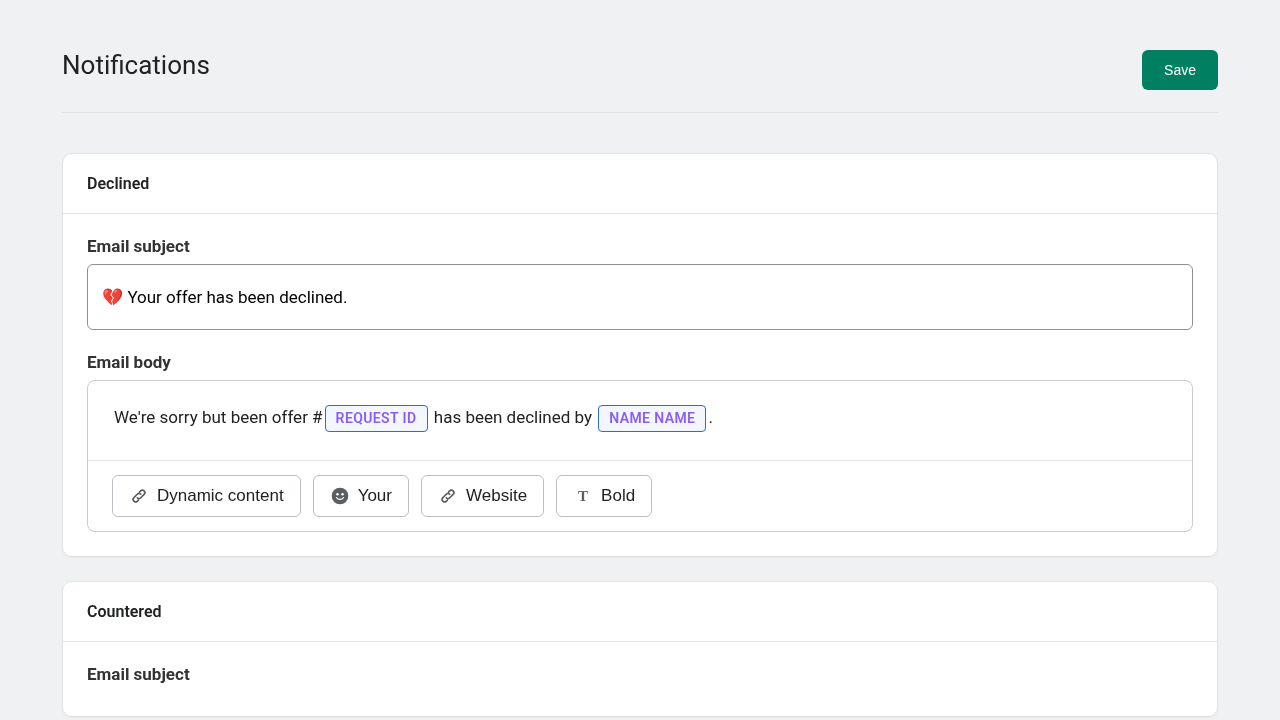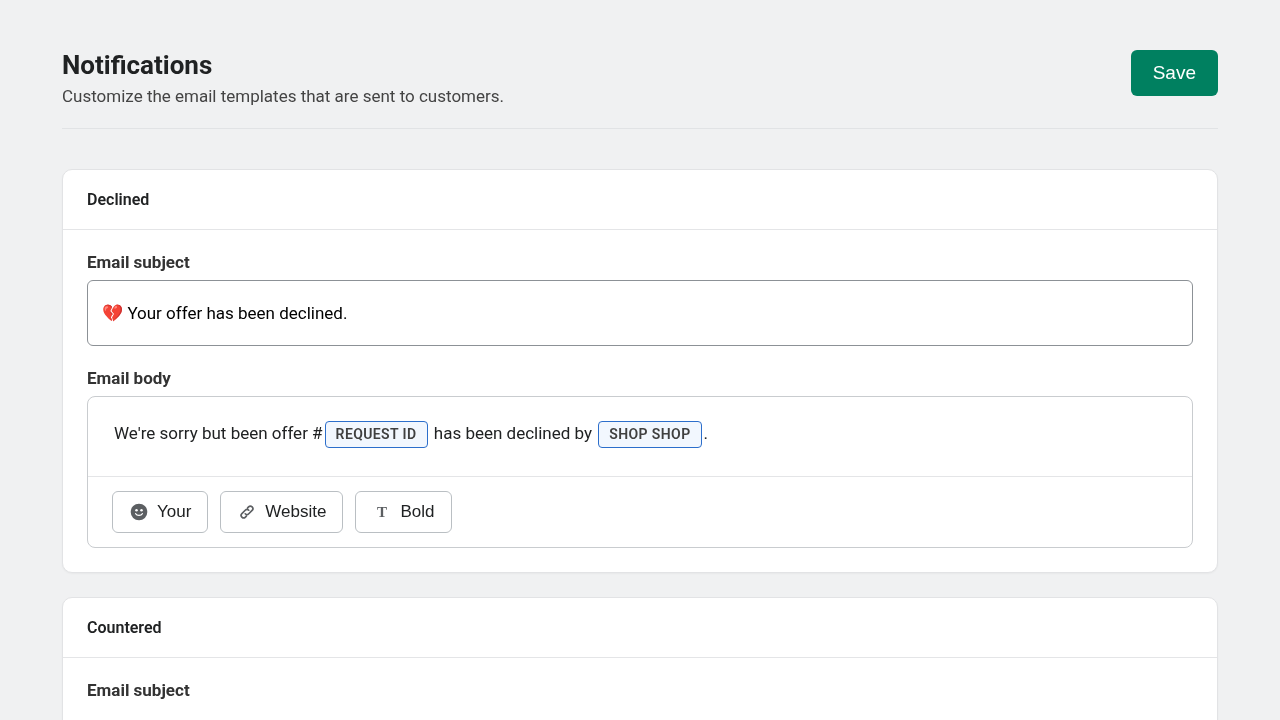--- a/index.html
+++ b/index.html
@@ -16,34 +16,34 @@
   }
   .header {
     display: flex;
     justify-content: space-between;
     align-items: flex-start;
     padding-bottom: 22px;
     border-bottom: 1px solid #e1e3e5;
   }
   .header-text h1 {
     font-size: 26px;
-    font-weight: 700;
+    font-weight: 400;
     margin-bottom: 6px;
   }
   .header-text p {
     font-size: 17px;
     color: #444;
   }
   .save-btn {
     background: #008060;
     color: #fff;
     border: none;
     border-radius: 6px;
     padding: 12px 22px;
-    font-size: 19px;
+    font-size: 14px;
     font-weight: 500;
     cursor: pointer;
   }
   .card {
     background: #fff;
     border: 1px solid #e2e3e5;
     border-radius: 10px;
     margin-top: 40px;
     box-shadow: 0 1px 2px rgba(0,0,0,0.04);
   }
@@ -86,21 +86,21 @@
   }
   .chip {
     display: inline-block;
     border: 1px solid #2c6ecb;
     background: #f2f7fe;
     border-radius: 4px;
     padding: 2px 10px;
     font-size: 14px;
     font-weight: 600;
     letter-spacing: 0.4px;
-    color: #404040;
+    color: #8b5cf6;
     vertical-align: baseline;
     margin: 0 2px;
   }
   .body-toolbar {
     border-top: 1px solid #e4e5e7;
     padding: 14px 24px;
     display: flex;
     gap: 12px;
   }
   .tool-btn {
@@ -118,40 +118,45 @@
   .tool-btn svg { width: 20px; height: 20px; fill: #5c5f62; }
   .card2 { margin-top: 24px; }
 </style>
 </head>
 <body>
 
 <div class="page">
   <div class="header">
     <div class="header-text">
       <h1>Notifications</h1>
-      <p>Customize the email templates that are sent to customers.</p>
     </div>
     <button class="save-btn">Save</button>
   </div>
 
   <div class="card">
     <div class="card-header">
       <h2>Declined</h2>
     </div>
     <div class="card-body">
       <label class="field-label">Email subject</label>
       <input type="text" class="subject-input" value="💔 Your offer has been declined." style="">
 
       <div class="body-group">
         <label class="field-label">Email body</label>
         <div class="body-box">
           <div class="body-content">
-            <span>We're sorry but been offer #</span><span class="chip">REQUEST ID</span><span> has been declined by </span><span class="chip">SHOP SHOP</span><span>.</span>
+            <span>We're sorry but been offer #</span><span class="chip">REQUEST ID</span><span> has been declined by </span><span class="chip">NAME NAME</span><span>.</span>
           </div>
           <div class="body-toolbar">
+            <button class="tool-btn">
+              <svg viewBox="0 0 24 24">
+                  <path d="M10.59 13.41a2 2 0 0 0 2.83 0l4-4a2 2 0 1 0-2.83-2.83l-1.09 1.1a1 1 0 1 1-1.42-1.42l1.1-1.09a4 4 0 1 1 5.66 5.66l-4 4a4 4 0 0 1-5.66 0 1 1 0 1 1 1.41-1.42zm2.82-2.82a2 2 0 0 0-2.83 0l-4 4a2 2 0 1 0 2.83 2.83l1.09-1.1a1 1 0 0 1 1.42 1.42l-1.1 1.09a4 4 0 1 1-5.66-5.66l4-4a4 4 0 0 1 5.66 0 1 1 0 0 1-1.41 1.42z"></path>
+                </svg>
+              <span>Dynamic content</span>
+            </button>
             <button class="tool-btn">
               <svg viewBox="0 0 24 24">
                   <circle cx="12" cy="12" r="10"></circle>
                   <circle cx="9" cy="10" r="1.5" fill="#fff"></circle>
                   <circle cx="15" cy="10" r="1.5" fill="#fff"></circle>
                   <path d="M8 14c1 2 3 2 4 2s3 0 4-2" stroke="#fff" stroke-width="1.5" fill="none" stroke-linecap="round"></path>
                 </svg>
               <span>Your</span>
             </button>
             <button class="tool-btn">

